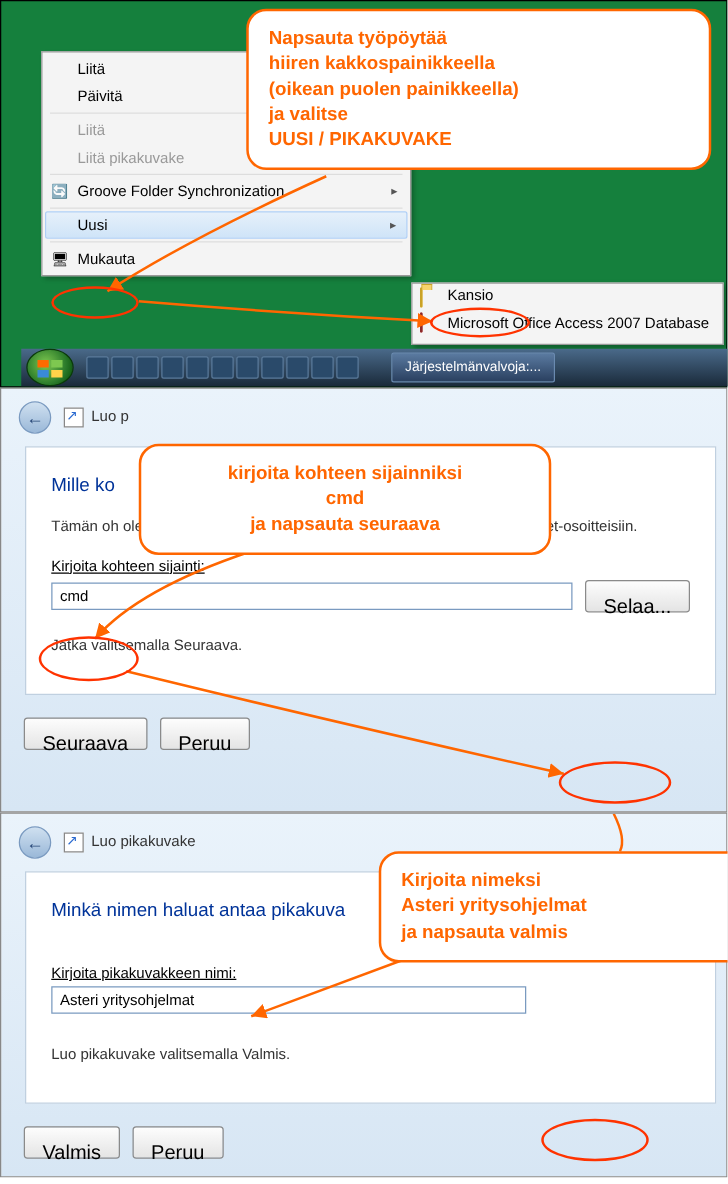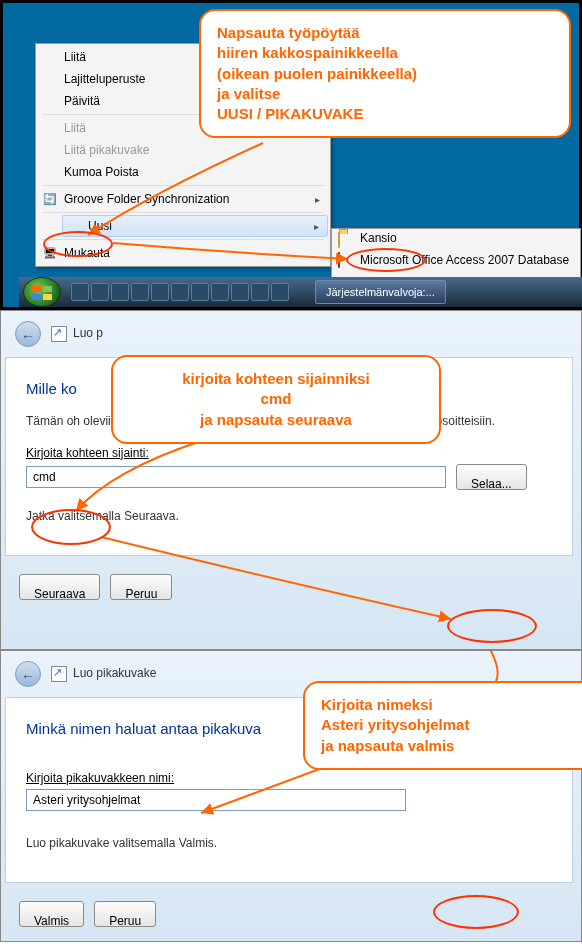--- a/index.html
+++ b/index.html
@@ -1,22 +1,22 @@
 <!DOCTYPE html>
 <html><head>
 <meta charset="utf-8">
 <style>
   * { box-sizing: border-box; margin: 0; padding: 0; }
   body { font-family: "Segoe UI", Tahoma, sans-serif; font-size: 12px; background: #fff; width: 582px; }
   
   
-  .section1 { position: relative; background: #0369a1; height: 310px; border: 3px solid #000000; }
+  .section1 { position: relative; background: #15803d; height: 310px; border: 1px solid #000000; }
   .ctxmenu { position: absolute; left: 32px; top: 40px; width: 296px; background: #f4f4f4; border: 1px solid #999; box-shadow: 2px 2px 4px rgba(0,0,0,.3); padding: 2px; }
   .ctxmenu .row { display: flex; align-items: center; height: 22px; padding: 0 8px 0 26px; position: relative; }
-  .ctxmenu .row:hover, .ctxmenu .row.hov { background: linear-gradient(#e6f0fa,#cfe4f8); border: 1px solid #aecff7; border-radius: 2px; padding: 0 7px 0 25px; height: 22px; margin-left: 24px; }
+  .ctxmenu .row:hover, .ctxmenu .row.hov { background: linear-gradient(#e6f0fa,#cfe4f8); border: 1px solid #aecff7; border-radius: 2px; padding: 0 7px 0 25px; height: 22px; }
   .ctxmenu .row.disabled { color: #999; }
   .ctxmenu .sep { height: 1px; background: #ddd; margin: 2px 4px; }
   .ctxmenu .arrow::after { content: "▸"; position: absolute; right: 8px; color: #555; font-size: 10px; }
   .ctxmenu .ico { position: absolute; left: 4px; width: 16px; height: 16px; display: flex; align-items: center; justify-content: center; font-size: 11px; }
   .submenu { position: absolute; left: 328px; top: 225px; width: 250px; background: #f4f4f4; border: 1px solid #999; box-shadow: 2px 2px 4px rgba(0,0,0,.3); padding: 2px; }
   .submenu .row { display: flex; align-items: flex-start; height: 22px; padding: 0 8px 0 26px; position: relative; }
   .submenu .row.hov { background: linear-gradient(#e6f0fa,#cfe4f8); border: 1px solid #aecff7; border-radius:2px; padding:0 7px 0 25px;}
   .submenu .ico { position:absolute; left:4px; width:16px; height:16px; }
   
   
@@ -43,26 +43,26 @@
   .tbicons span{ width:18px; height:18px; background:#2a4a6a; border:1px solid #5a7a9a; border-radius:2px;}
   .tbtask { margin-left:20px; height:24px; padding:0 10px; background:linear-gradient(#5a7aa0,#2a4060); color:#fff; font-size:11px; display:flex; align-items:center; border:1px solid #6a8ab0; border-radius:2px;}
   
   
   .section2 { position: relative; background: linear-gradient(#eaf3fb,#d7e6f4); border:1px solid #888; padding-bottom: 10px; min-height: 340px;}
   .wizhdr { display:flex; align-items:center; gap:10px; padding:10px 14px;}
   .backbtn { width:26px; height:26px; border-radius:50%; background:linear-gradient(#cfe0f0,#9ab8d8); border:1px solid #7a9ac0; display:flex; align-items:center; justify-content:center; color:#2a4a7a; font-size:14px;}
   .wiztitle { font-size:12px; color:#333;}
   .wiztitle .sm { width:16px; height:16px; display:inline-block; background:#fff; border:1px solid #888; margin-right:6px; vertical-align:middle; position:relative;}
   .wiztitle .sm::after{content:"↗"; position:absolute; left:1px; top:-1px; font-size:11px; color:#2a6ad0;}
-  .wizbody { background:#fff; margin: 0 8px 8px 4px; padding: 22px 20px 14px 20px; border:1px solid #c0d0e0;}
+  .wizbody { background:#fff; margin: 0 8px 8px 19px; padding: 22px 20px 14px 20px; border:1px solid #c0d0e0;}
   .wizh1 { color:#003399; font-size:15px; margin-bottom:16px;}
   .wizp { font-size:12px; color:#333; margin-bottom:16px; line-height:1.4;}
   .lbl { font-size:12px; text-decoration: underline; margin-bottom:4px; display:block;}
   .inp { width: 420px; height:22px; border:1px solid #7a9ac0; padding:2px 6px; font-size:12px; }
-  .btn { height:22px; padding:12px 14px; background:linear-gradient(#fdfdfd,#e4e4e4); border:1px solid #8a8a8a; border-radius:3px; font-size:12px; cursor:pointer;}
+  .btn { height:22px; padding:12px 14px; background:linear-gradient(#fdfdfd,#e4e4e4); border:1px solid #8a8a8a; border-radius:3px; font-size:16px; cursor:pointer;}
   .btnrow { display:flex; gap:10px; align-items:center;}
   .wizfoot { display:flex; justify-content:flex-start; gap:10px; padding: 10px 18px 4px;}
   
   .callout2 { left: 110px; top: 44px; width: 330px; text-align:center;}
   .ring3 { left: 30px; top: 198px; width: 80px; height: 36px; }
   .ring4 { left: 446px; top: 298px; width: 90px; height: 34px; }
   
   
   .section3 { position: relative; background: linear-gradient(#eaf3fb,#d7e6f4); border:1px solid #888; padding-bottom: 10px; min-height: 290px;}
   .callout3 { left: 302px; top: 30px; width: 300px; }
@@ -86,35 +86,29 @@
 hiiren kakkospainikkeella
 (oikean puolen painikkeella)
 ja valitse
 UUSI / PIKAKUVAKE</span>
   </div>
 
   <div class="ctxmenu">
     <div class="row arrow">
         <span>Liitä</span>
       </div>
-    <div class="row arrow">
-        <span>Lajitteluperuste</span>
-      </div>
     <div class="row">
         <span>Päivitä</span>
       </div>
     <div class="sep"></div>
     <div class="row disabled">
         <span>Liitä</span>
       </div>
     <div class="row disabled">
         <span>Liitä pikakuvake</span>
-      </div>
-    <div class="row">
-        <span>Kumoa Poista</span>
       </div>
     <div class="sep"></div>
     <div class="row arrow">
         <span class="ico">🔄</span>
         <span>Groove Folder Synchronization</span>
       </div>
     <div class="sep"></div>
     <div class="row arrow hov">
         <span>Uusi</span>
       </div>

